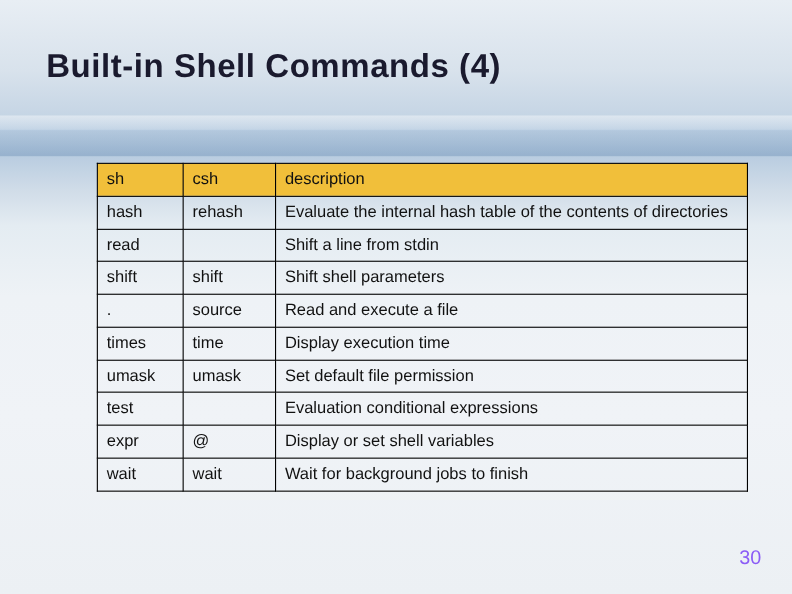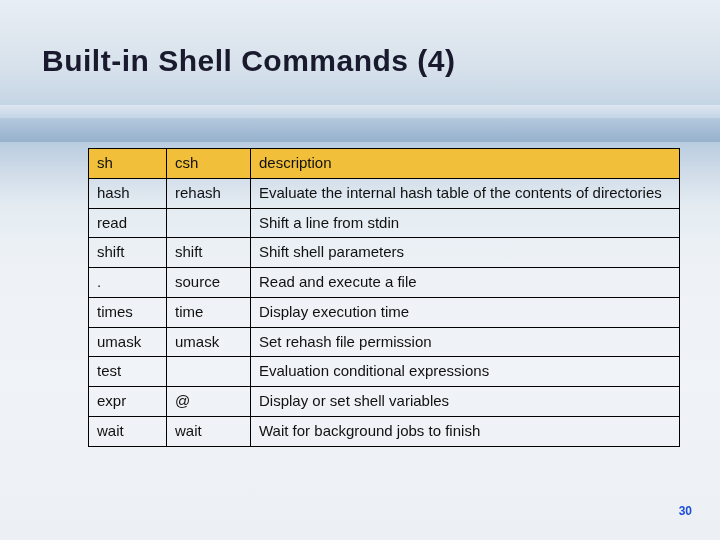--- a/index.html
+++ b/index.html
@@ -69,23 +69,23 @@
     background: #f1bf3a;
     font-weight: normal;
   }
   col.c1 { width: 78px; }
   col.c2 { width: 84px; }
   col.c3 { width: auto; }
   .pagenum {
     position: absolute;
     right: 28px;
     bottom: 22px;
-    color: #1d4ed8;
-    font-size: 12px;
-    font-weight: bold;
+    color: #8b5cf6;
+    font-size: 18px;
+    font-weight: normal;
   }
 </style>
 </head>
 <body>
 
 <div class="accent-light"></div>
 <div class="accent-bar"></div>
 
 <div class="title">Built-in Shell Commands (4)</div>
 
@@ -125,21 +125,21 @@
         <td>Read and execute a file</td>
       </tr>
       <tr>
         <td>times</td>
         <td>time</td>
         <td>Display execution time</td>
       </tr>
       <tr>
         <td>umask</td>
         <td>umask</td>
-        <td>Set rehash file permission</td>
+        <td>Set default file permission</td>
       </tr>
       <tr>
         <td>test</td>
         <td></td>
         <td>Evaluation conditional expressions</td>
       </tr>
       <tr>
         <td>expr</td>
         <td>@</td>
         <td>Display or set shell variables</td>

